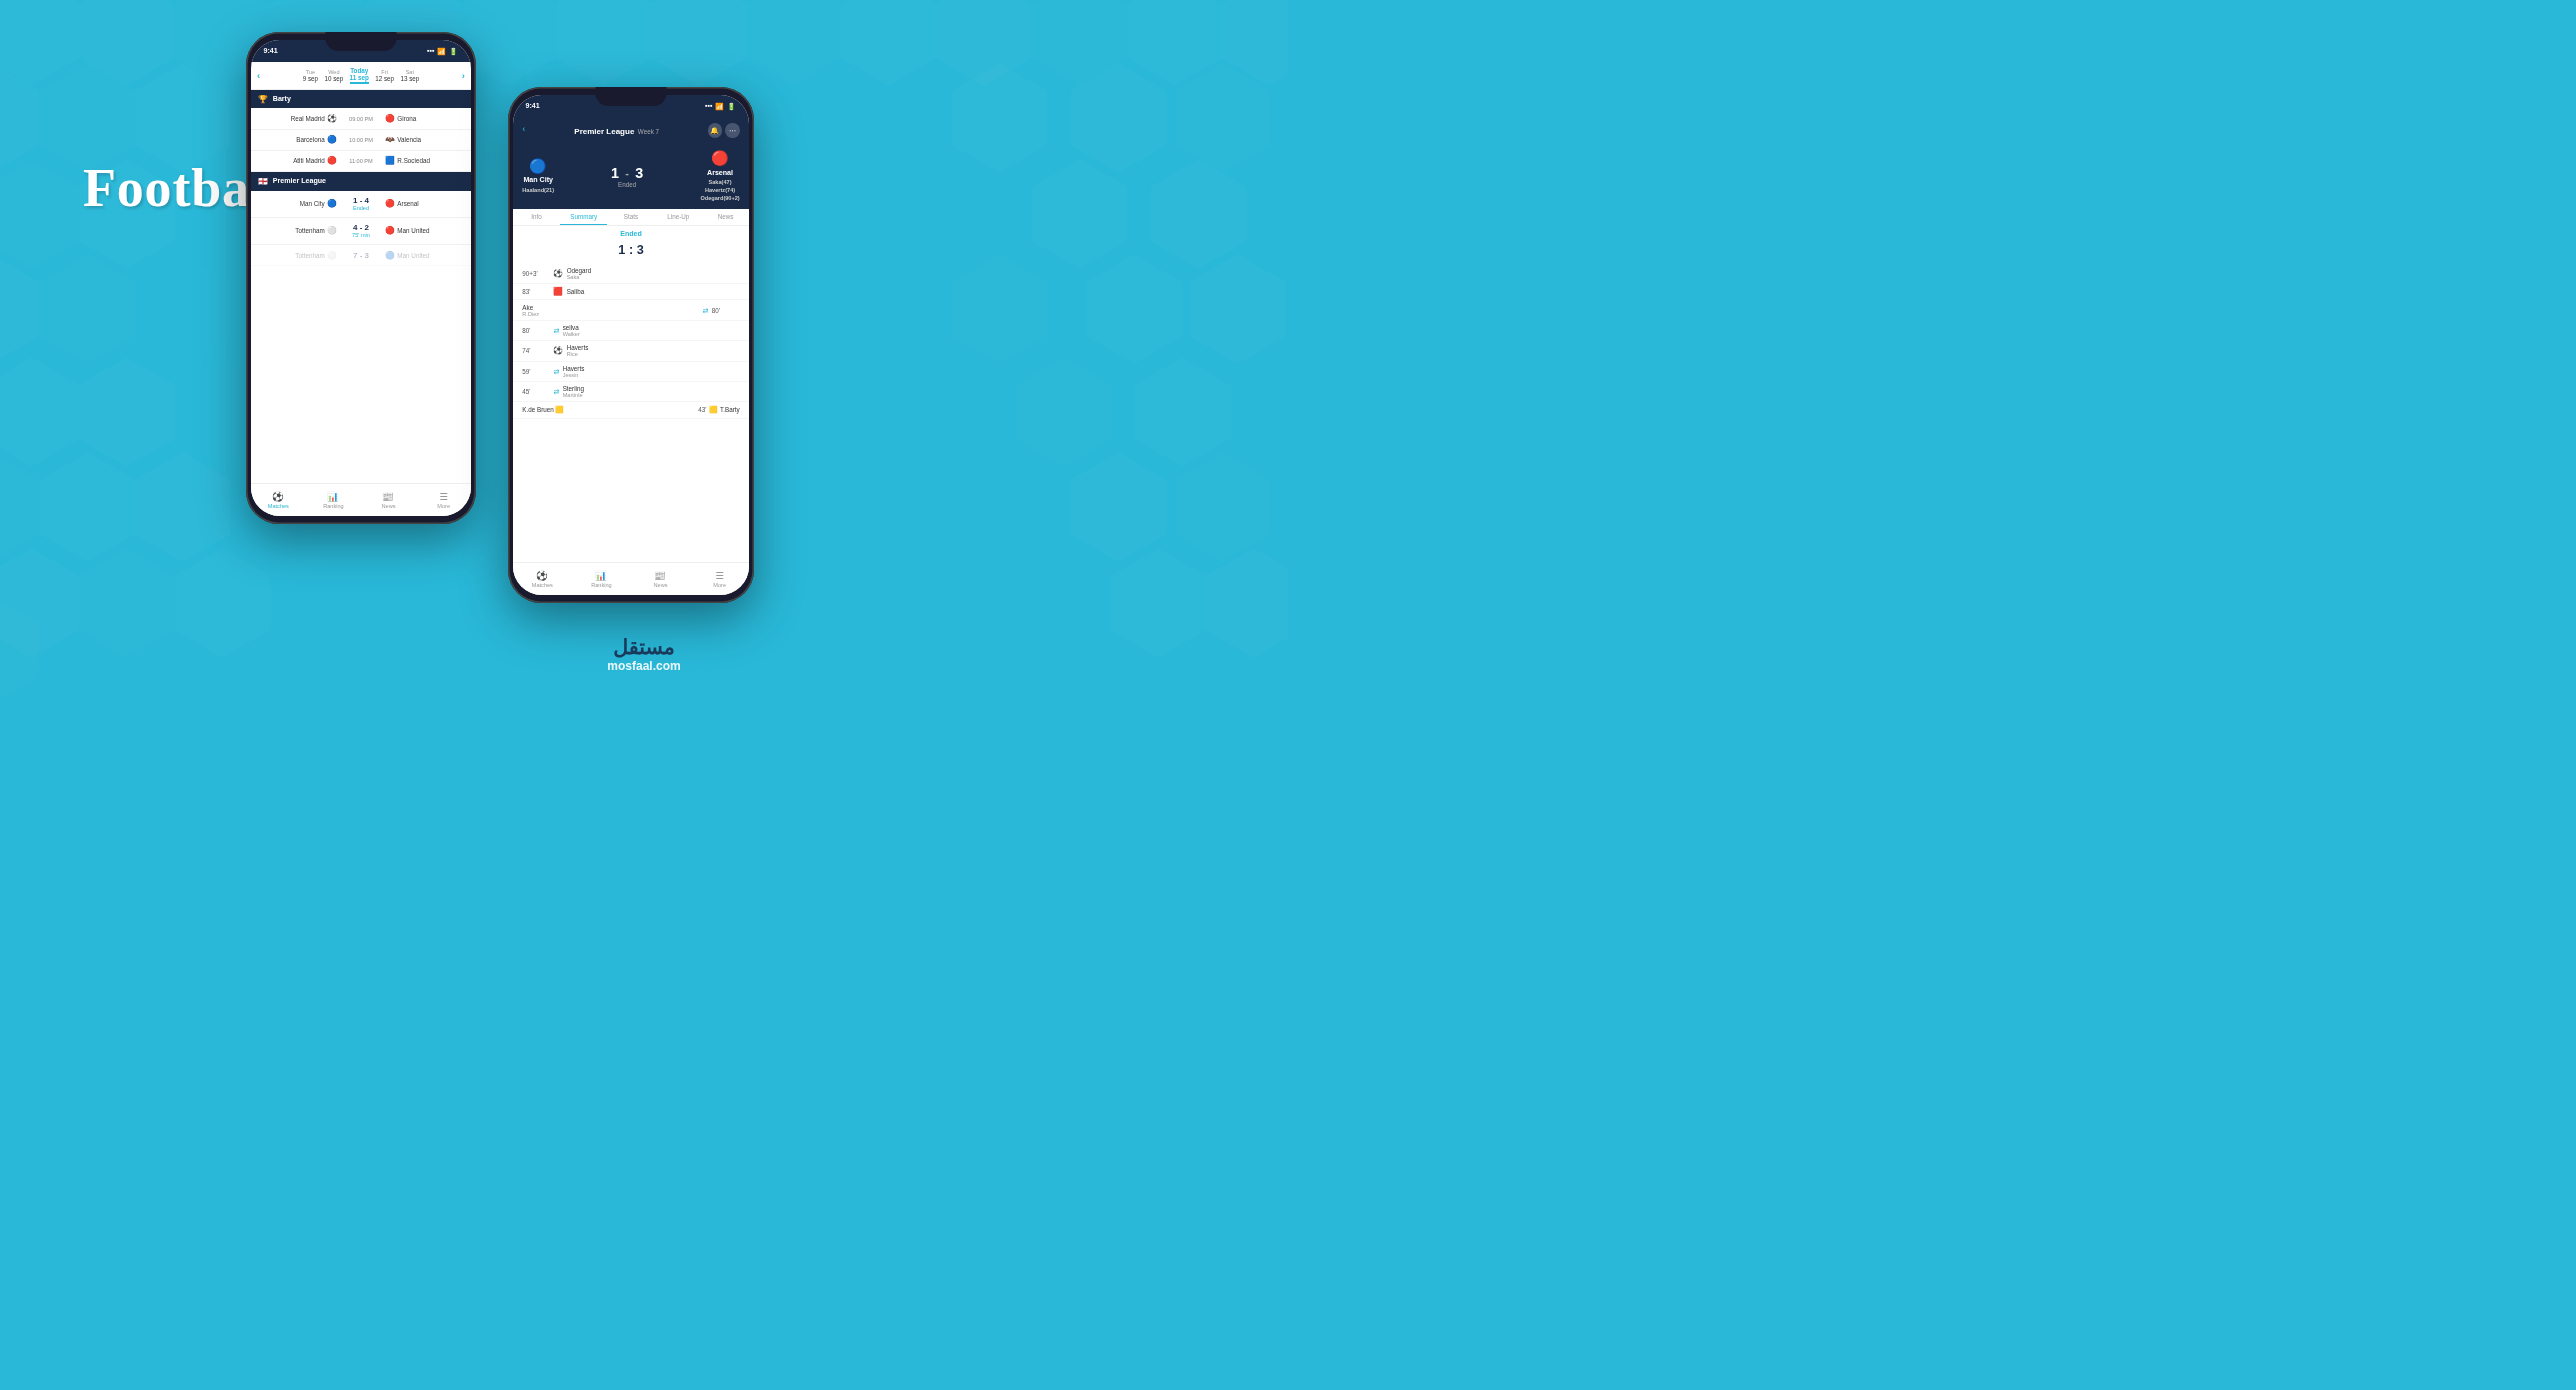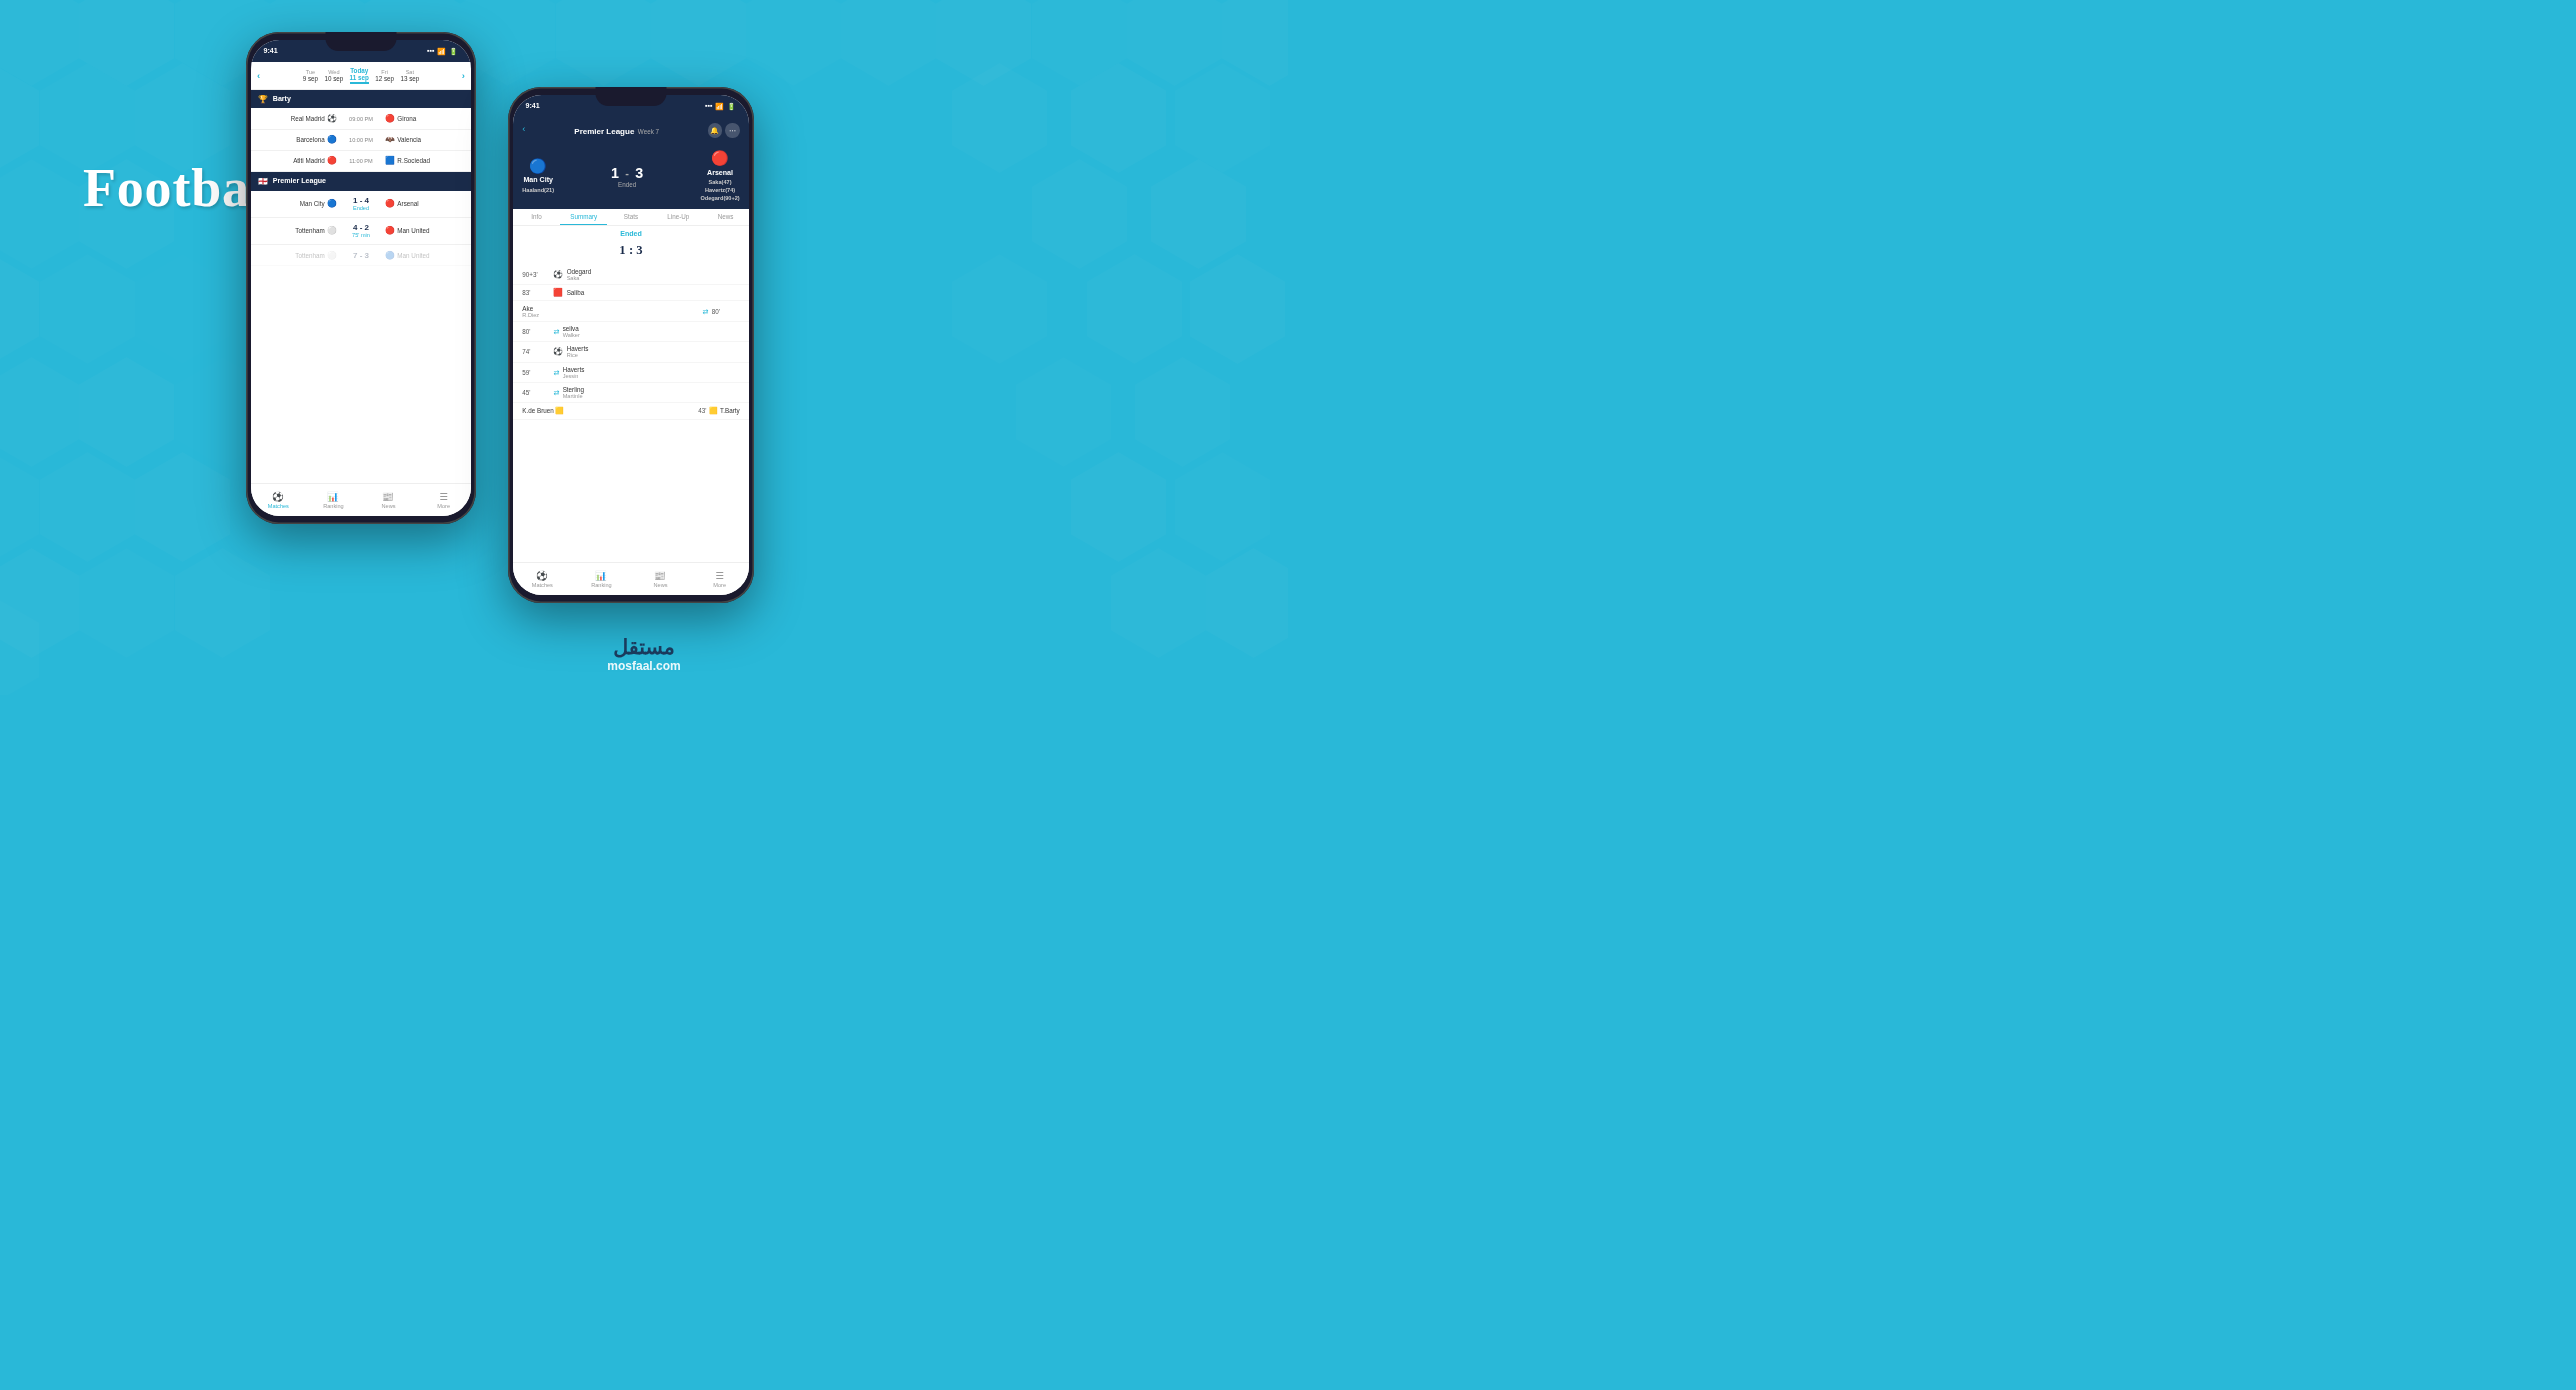--- a/index.html
+++ b/index.html
@@ -369,21 +369,20 @@
       font-size: 7.1px;
       padding: 4px;
       font-weight: 600;
     }
     .final-score {
       text-align: center;
       font-size: 12.7px;
       font-weight: bold;
       color: #1a2b4a;
       padding: 1.6px 0 6.3px;
-      font-family: Liberation Serif, serif;
     }
     .event-row {
       display: flex;
       align-items: center;
       padding: 3.2px 9.5px;
       font-size: 6.3px;
       color: #333;
       border-bottom: 0.8px solid #f5f5f5;
     }
     .event-time {

